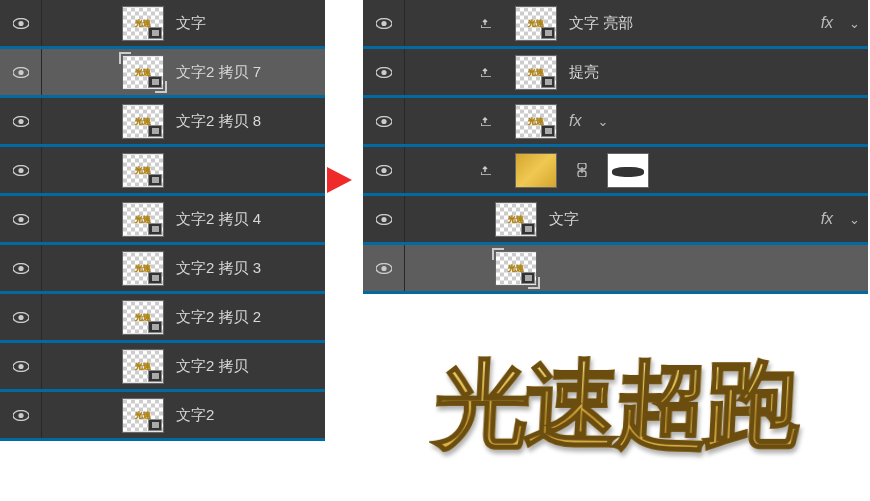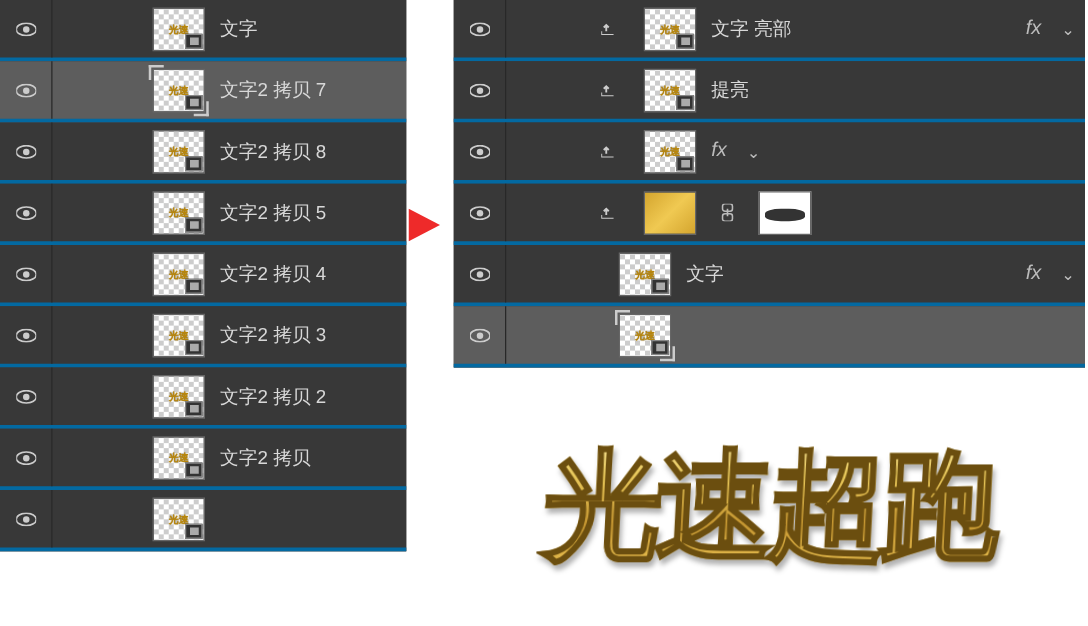--- a/index.html
+++ b/index.html
@@ -96,21 +96,20 @@
             <use href="#eye"></use>
           </svg>
         </div>
     <div class="indent0"></div>
     <div class="thumb-wrap">
     <div class="thumb">
             <span class="thumb-content">光速</span>
             <div class="smart-badge"></div>
           </div>
   </div>
-    <span class="layer-name">文字2 拷贝 5</span>
   </div>
       <div class="layer-row">
     <div class="vis-col">
           <svg class="eye-icon" viewBox="0 0 16 11">
             <use href="#eye"></use>
           </svg>
         </div>
     <div class="indent0"></div>
     <div class="thumb-wrap">
     <div class="thumb">
@@ -171,20 +170,21 @@
             <use href="#eye"></use>
           </svg>
         </div>
     <div class="indent0"></div>
     <div class="thumb-wrap">
     <div class="thumb">
             <span class="thumb-content">光速</span>
             <div class="smart-badge"></div>
           </div>
   </div>
+    <span class="layer-name">文字2</span>
   </div>
     </div>
 </div>
 
 <div class="arrow-separator">
   <div class="arrow-shape"></div>
 </div>
 
 <div class="panel panel-right">
   <div id="right-layers">

